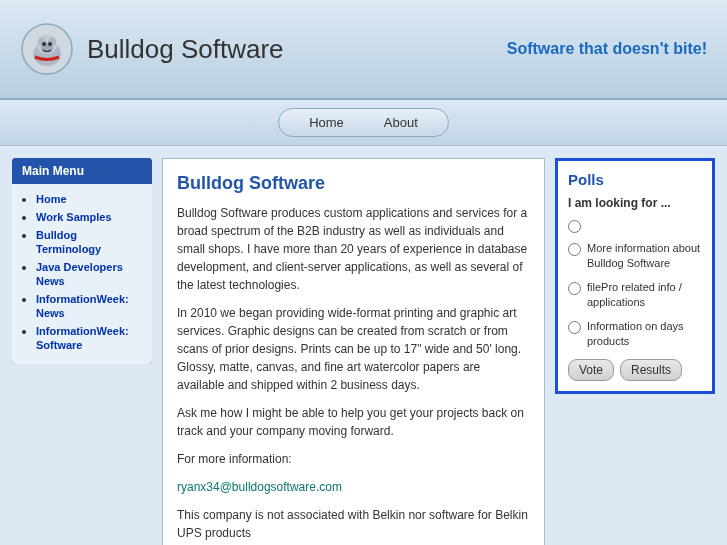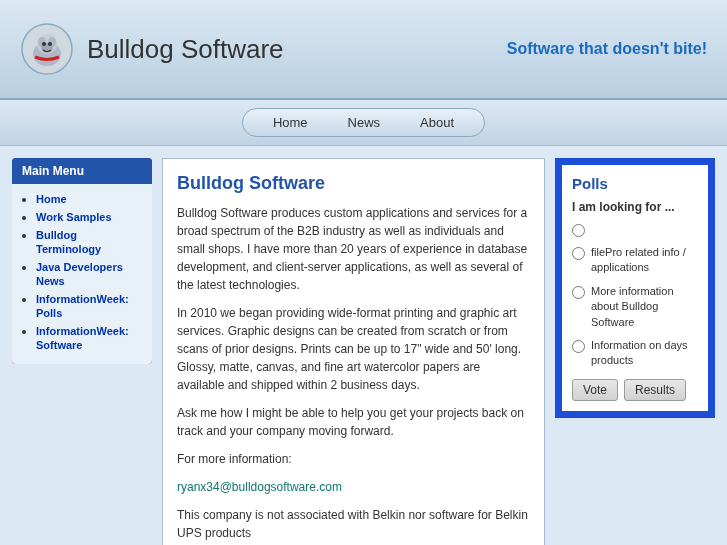--- a/index.html
+++ b/index.html
@@ -140,21 +140,21 @@
       margin-bottom: 10px;
     }
 
     
     .polls-area {
       width: 160px;
       flex-shrink: 0;
     }
     .polls-box {
       background: white;
-      border: 7px solid #1d4ed8;
+      border: 3px solid #1d4ed8;
       padding: 10px;
     }
     .polls-title {
       font-size: 15px;
       color: #2255aa;
       font-weight: bold;
       margin-bottom: 8px;
     }
     .polls-subtitle {
       font-size: 12px;
@@ -180,21 +180,21 @@
     .poll-buttons {
       display: flex;
       gap: 6px;
       margin-top: 10px;
     }
     .poll-btn {
       padding: 3px 10px;
       font-size: 12px;
       background: linear-gradient(to bottom, #e8e8e8, #d0d0d0);
       border: 1px solid #999;
-      border-radius: 3px;
+      border-radius: 9px;
       cursor: pointer;
       color: #333;
     }
   </style>
 </head>
 <body>
 
 <div class="header">
   <div class="header-logo">
 
@@ -212,37 +212,36 @@
       <path d="M15 35 Q27 40 39 35" stroke="#cc2222" stroke-width="3" fill="none"></path>
     </svg>
     <span class="site-title">Bulldog Software</span>
   </div>
   <div class="tagline">Software that doesn't bite!</div>
 </div>
 
 <div class="nav-bar">
   <div class="nav-pill">
     <span class="nav-item">Home</span>
-    <span class="nav-item">News</span>
     <span class="nav-item">About</span>
   </div>
 </div>
 
 <div class="main-wrapper">
 
   <div class="sidebar">
     <div class="sidebar-box">
       <div class="sidebar-title">Main Menu</div>
       <div class="sidebar-content">
         <ul>
           <li><a>Home</a></li>
           <li><a>Work Samples</a></li>
           <li><a>Bulldog Terminology</a></li>
           <li><a>Java Developers News</a></li>
-          <li><a>InformationWeek: Polls</a></li>
+          <li><a>InformationWeek: News</a></li>
           <li><a>InformationWeek: Software</a></li>
         </ul>
       </div>
     </div>
   </div>
 
   <div class="content-area">
     <div class="content-title">Bulldog Software</div>
     <p>Bulldog Software produces custom applications and services for a broad spectrum of the B2B industry as well as individuals and small shops. I have more than 20 years of experience in database development, and client-server applications, as well as several of the latest technologies.</p>
     <p>In 2010 we began providing wide-format printing and graphic art services. Graphic designs can be created from scratch or from scans of prior designs. Prints can be up to 17" wide and 50' long. Glossy, matte, canvas, and fine art watercolor papers are available and shipped within 2 business days.</p>
@@ -255,26 +254,26 @@
 
   <div class="polls-area">
     <div class="polls-box">
       <div class="polls-title">Polls</div>
       <div class="polls-subtitle">I am looking for ...</div>
 
       <div class="poll-option">
         <input type="radio" name="poll" id="opt1" style="">
       </div>
       <div class="poll-option">
+        <input type="radio" name="poll" id="opt3" style="">
+        <label for="opt3">More information about Bulldog Software</label>
+      </div>
+      <div class="poll-option">
         <input type="radio" name="poll" id="opt2" style="">
         <label for="opt2">filePro related info / applications</label>
-      </div>
-      <div class="poll-option">
-        <input type="radio" name="poll" id="opt3" style="">
-        <label for="opt3">More information about Bulldog Software</label>
       </div>
       <div class="poll-option">
         <input type="radio" name="poll" id="opt4" style="">
         <label for="opt4">Information on days products</label>
       </div>
 
       <div class="poll-buttons">
         <button class="poll-btn">Vote</button>
         <button class="poll-btn">Results</button>
       </div>

